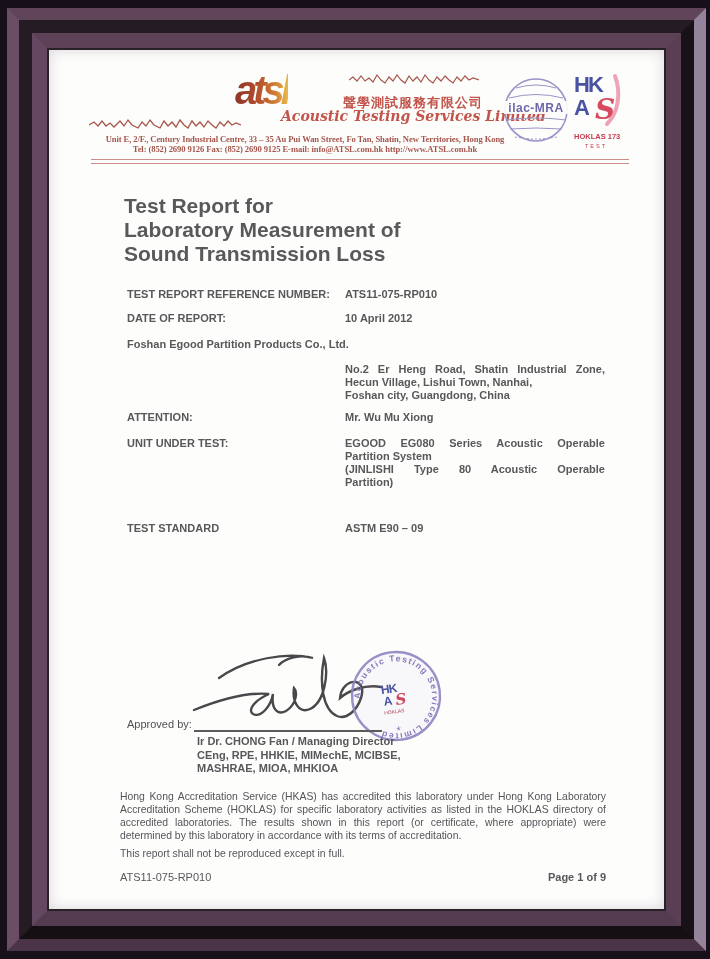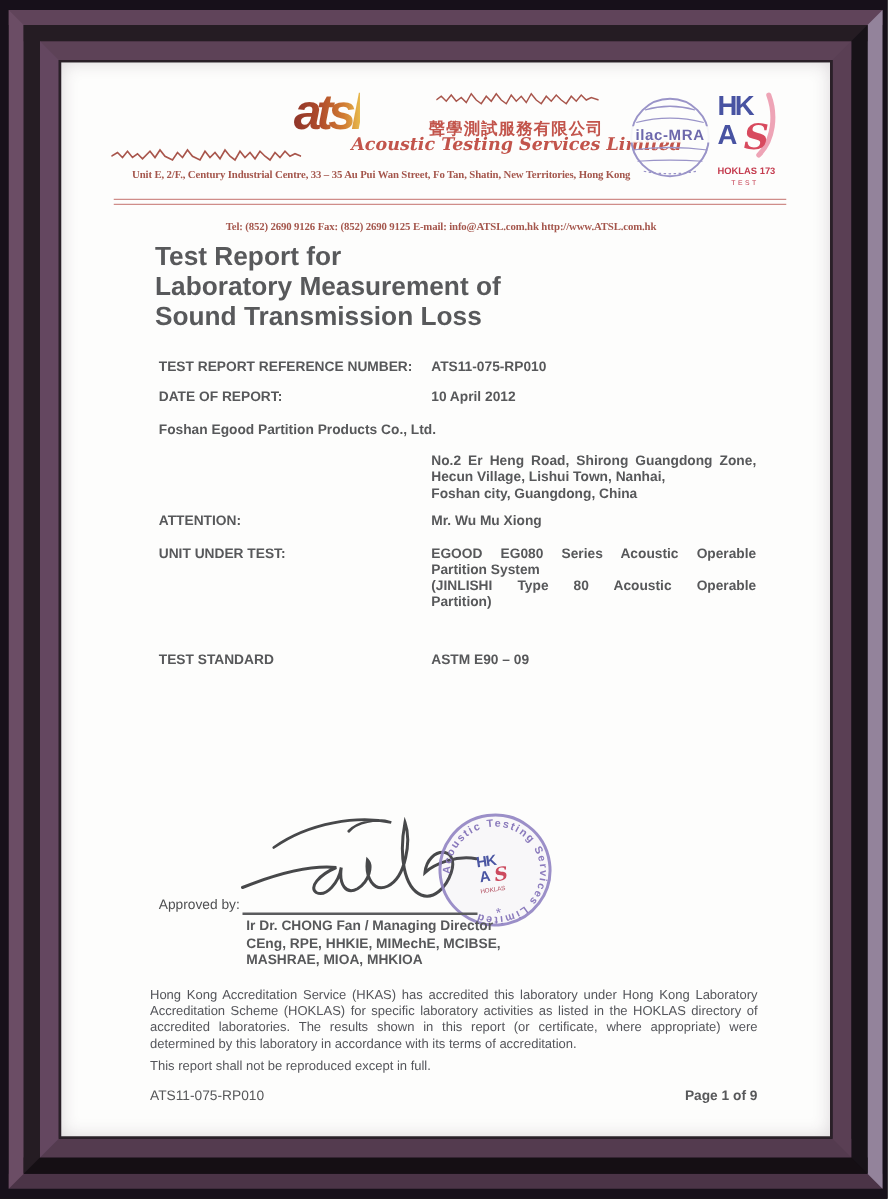--- a/index.html
+++ b/index.html
@@ -18,22 +18,22 @@
   .abs{position:absolute;}
   
   .atsl-logo{left:186px;top:20px;font-style:italic;font-weight:bold;font-size:40px;letter-spacing:-4px;
       background:linear-gradient(90deg,#8f3529 0%,#b04c2b 40%,#d07a32 75%,#e7b94c 100%);
       -webkit-background-clip:text;background-clip:text;color:transparent;line-height:1;}
   .cn{left:294px;top:44px;font-size:13px;font-weight:bold;letter-spacing:1px;color:#c2544b;white-space:nowrap;}
   .en-script{left:232px;top:58px;font-family:"DejaVu Serif",serif;font-style:italic;font-weight:bold;
       font-size:14px;color:#c2544b;white-space:nowrap;}
   .addr{left:36px;top:84px;width:440px;text-align:center;font-family:"Liberation Serif",serif;
       font-weight:bold;font-size:8.6px;letter-spacing:-0.1px;color:#a4564c;white-space:nowrap;}
-  .contact{left:36px;top:94px;width:440px;text-align:right;font-family:"Liberation Serif",serif;
-      font-weight:bold;font-size:8.6px;letter-spacing:-0.1px;color:#a4564c;white-space:nowrap;margin-top:32px;}
+  .contact{left:36px;top:94px;width:440px;text-align:center;font-family:"Liberation Serif",serif;
+      font-weight:bold;font-size:8.6px;letter-spacing:-0.1px;color:#a4564c;white-space:nowrap;}
   .hrule{left:42px;top:109px;width:538px;height:3px;border-top:1px solid #cf8d89;border-bottom:1px solid #cf8d89;}
   
   .title{left:75px;top:144px;font-size:21px;font-weight:bold;color:#58595b;line-height:24px;}
   .title span{display:block;}
   
   .row{position:absolute;left:78px;width:478px;display:flex;font-size:11px;font-weight:bold;
        color:#57585a;line-height:13px;}
   .row .lab{width:218px;flex:none;}
   .row .val{flex:1;}
   .val span{display:block;}
@@ -121,21 +121,21 @@
                   </span>
               </div>
               <div class="row" style="top:288px">
                 <span class="val">
                     <span>Foshan Egood Partition Products Co., Ltd.</span>
                   </span>
               </div>
               <div class="row" style="top:313px">
                 <span class="lab"></span>
                 <span class="val">
-                  <span class="just">No.2 Er Heng Road, Shirong Guangdong Zone,</span>
+                  <span class="just">No.2 Er Heng Road, Shatin Industrial Zone,</span>
                   <span>Hecun Village, Lishui Town, Nanhai,</span>
                   <span>Foshan city, Guangdong, China</span>
                 </span>
               </div>
               <div class="row" style="top:361px">
                 <span class="lab">ATTENTION:</span>
                 <span class="val">
                     <span>Mr. Wu Mu Xiong</span>
                   </span>
               </div>

